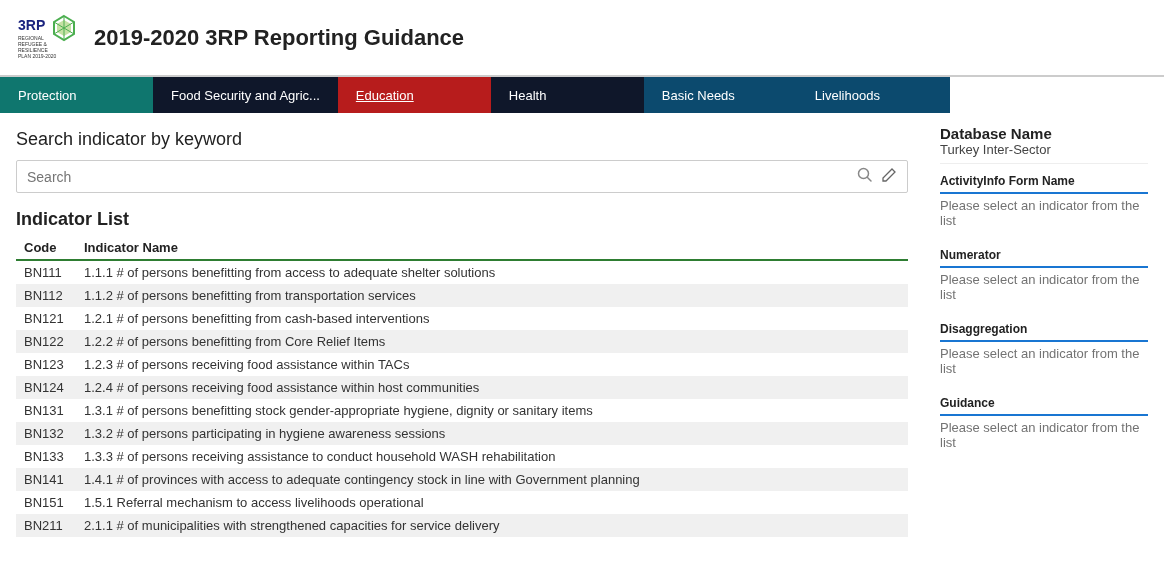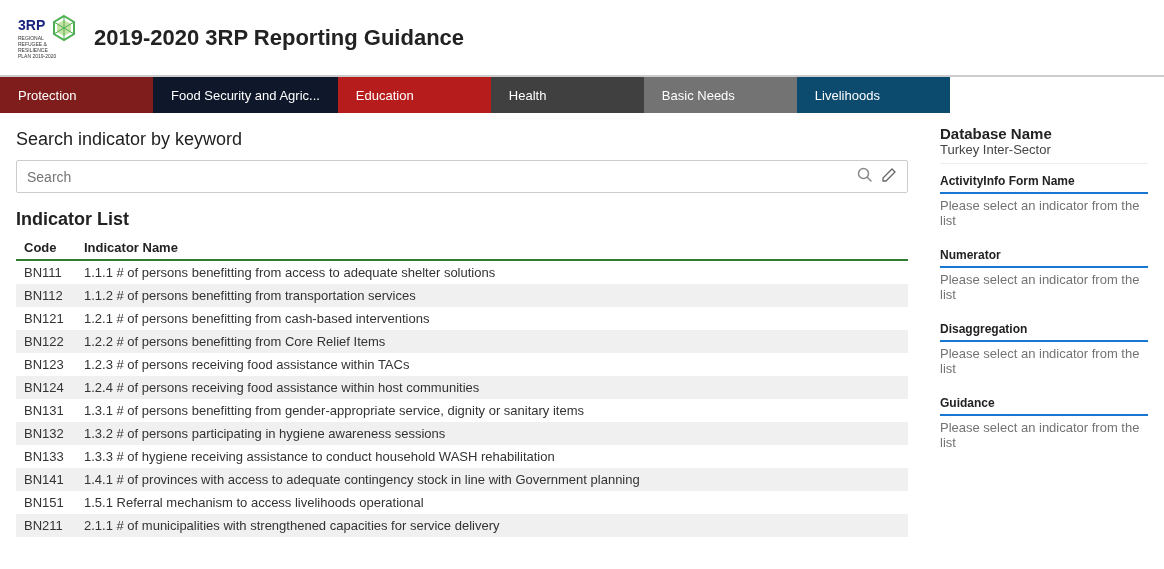--- a/index.html
+++ b/index.html
@@ -208,33 +208,33 @@
         <line x1="48" y1="6" x2="48" y2="30" stroke="#4caf50" stroke-width="1"></line>
         <line x1="38" y1="12" x2="58" y2="24" stroke="#4caf50" stroke-width="1"></line>
         <line x1="38" y1="24" x2="58" y2="12" stroke="#4caf50" stroke-width="1"></line>
       </svg>
     </div>
     <span class="header-title">2019-2020 3RP Reporting Guidance</span>
   </div>
 </div>
 
 <div class="nav-tabs">
-  <div class="nav-tab" style="background:#7f1d1d; min-width:153px;">
+  <div class="nav-tab" style="background:#0f766e; min-width:153px;">
     <span>Protection</span>
   </div>
   <div class="nav-tab" style="background:#0f172a; min-width:153px;">
     <span>Food Security and Agric...</span>
   </div>
-  <div class="nav-tab" style="background:#b71c1c; min-width:153px;">
+  <div class="nav-tab" style="background:#b71c1c; min-width:153px;text-decoration:underline;">
     <span>Education</span>
   </div>
-  <div class="nav-tab" style="background:#404040; min-width:153px;">
+  <div class="nav-tab" style="background:#0f172a; min-width:153px;">
     <span>Health</span>
   </div>
-  <div class="nav-tab" style="background:#737373; min-width:153px;">
+  <div class="nav-tab" style="background:#0c4a6e; min-width:153px;">
     <span>Basic Needs</span>
   </div>
   <div class="nav-tab" style="background:#0c4a6e; min-width:153px;">
     <span>Livelihoods</span>
   </div>
 </div>
 
 <div class="main-container">
 
   <div class="left-panel">
@@ -288,29 +288,29 @@
               <tr>
                 <td>BN123</td>
                 <td>1.2.3 # of persons receiving food assistance within TACs</td>
               </tr>
               <tr>
                 <td>BN124</td>
                 <td>1.2.4 # of persons receiving food assistance within host communities</td>
               </tr>
               <tr>
                 <td>BN131</td>
-                <td>1.3.1 # of persons benefitting from gender-appropriate service, dignity or sanitary items</td>
+                <td>1.3.1 # of persons benefitting stock gender-appropriate hygiene, dignity or sanitary items</td>
               </tr>
               <tr>
                 <td>BN132</td>
                 <td>1.3.2 # of persons participating in hygiene awareness sessions</td>
               </tr>
               <tr>
                 <td>BN133</td>
-                <td>1.3.3 # of hygiene receiving assistance to conduct household WASH rehabilitation</td>
+                <td>1.3.3 # of persons receiving assistance to conduct household WASH rehabilitation</td>
               </tr>
               <tr>
                 <td>BN141</td>
                 <td>1.4.1 # of provinces with access to adequate contingency stock in line with Government planning</td>
               </tr>
               <tr>
                 <td>BN151</td>
                 <td>1.5.1 Referral mechanism to access livelihoods operational</td>
               </tr>
               <tr>

